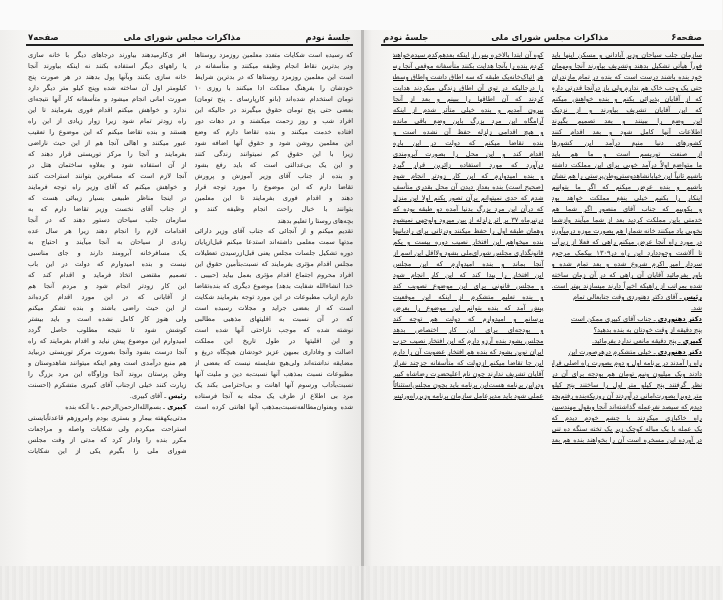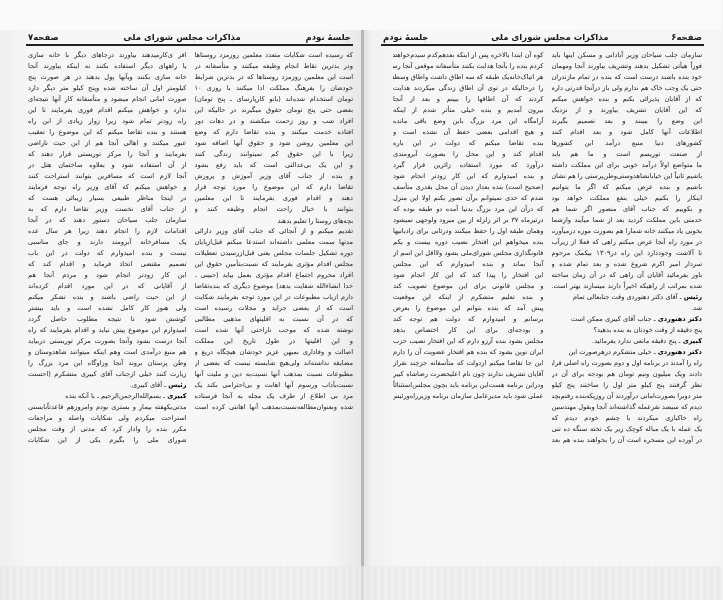--- a/index.html
+++ b/index.html
@@ -34,21 +34,21 @@
       position: absolute; top: 44px; height: 1.5px; background: #222;
     }
     .page.left .rule { left: 26px; right: 8px; }
     .page.right .rule { left: 20px; right: 18px; }
     .cols {
       position: absolute; top: 50px; bottom: 40px;
       display: flex; flex-direction: row-reverse; gap: 8px;
       direction: rtl;
     }
     .page.left .cols { left: 28px; right: 8px; }
-    .page.right .cols { left: 32px; right: 20px; }
+    .page.right .cols { left: 32px; right: 20px; text-decoration: underline; }
     .col {
       flex: 1; direction: rtl;
       font-size: 6.6px; line-height: 11px; color: #222;
       text-align: justify; text-align-last: justify;
       overflow: hidden;
     }
     .col p { margin: 0; white-space: nowrap; overflow: hidden; }
     .col p.spk { text-align-last: right; }
     .col p .speaker { font-weight: bold; color: #000; }
     .col p.short { text-align-last: right; font-family: Liberation Serif, serif; }
@@ -83,20 +83,21 @@
           <p>هستند و بنده تقاضا میکنم که این موضوع را تعقیب</p>
           <p>عبور میکنند و اهالی آنجا هم از این حیث ناراضی</p>
           <p>بفرمایند و آنجا را مرکز توریستی قرار دهند که</p>
           <p>از آن استفاده شود و بعلاوه ساختمان هتل در</p>
           <p>آنجا لازم است که مسافرین بتوانند استراحت کنند</p>
           <p>و خواهش میکنم که آقای وزیر راه توجه فرمایند</p>
           <p>در اینجا مناظر طبیعی بسیار زیبائی هست که</p>
           <p>از جناب آقای نخست وزیر تقاضا دارم که به</p>
           <p>سازمان جلب سیاحان دستور دهند که در آنجا</p>
           <p>اقدامات لازم را انجام دهند زیرا هر سال عده</p>
+          <p>زیادی از سیاحان به آنجا میآیند و احتیاج به</p>
           <p>یک مسافرخانه آبرومند دارند و جای مناسبی</p>
           <p>نیست و بنده امیدوارم که دولت در این باب</p>
           <p>تصمیم مقتضی اتخاذ فرماید و اقدام کند که</p>
           <p>این کار زودتر انجام شود و مردم آنجا هم</p>
           <p>از آقایانی که در این مورد اقدام کرده‌اند</p>
           <p>از این حیث راضی باشند و بنده تشکر میکنم</p>
           <p>ولی هنوز کار کامل نشده است و باید بیشتر</p>
           <p>کوشش شود تا نتیجه مطلوب حاصل گردد</p>
           <p>امیدوارم این موضوع پیش نیاید و اقدام بفرمایند که راه</p>
           <p>آنجا درست بشود وآنجا بصورت مرکز توریستی دربیاید</p>
@@ -159,21 +160,21 @@
     <div class="rule"></div>
     <div class="cols">
       <div class="col" id="rp-right">
           <p>کوه آن ابتدا بالاخره پس از اینکه بعدهم‌کدم سیدم‌خواهش</p>
           <p>کردم بنده را بآنجا هدایت بکنند متأسفانه موقعی آنجا رسیدم</p>
           <p>هر اتیاک‌خانه‌یک طبقه که سه اطاق داشت واطاق وسطش</p>
           <p>را درحالیکه در توی آن اطاق زندگی میکردند هدایت</p>
           <p>کردند که آن اطاقها را ببینم و بعد از آنجا</p>
           <p>بیرون آمدیم و بنده خیلی متأثر شدم از اینکه</p>
           <p>آرامگاه این مرد بزرگ باین وضع باقی مانده</p>
-          <p>و هیچ اقدامی بعضی حفظ آن نشده است و</p>
+          <p>و هیچ اقدامی زلزله حفظ آن نشده است و</p>
           <p>بنده تقاضا میکنم که دولت در این باره</p>
           <p>اقدام کند و این محل را بصورت آبرومندی</p>
           <p>درآورد که مورد استفاده زائرین قرار گیرد</p>
           <p>و بنده امیدوارم که این کار زودتر انجام شود</p>
           <p>(صحیح است) بنده بعداز دیدن آن محل بقدری متأسف</p>
           <p>شدم که حدی نمیتوانم برآن تصور بکنم اولا این منزل</p>
           <p>که درآن این مرد بزرگ بدنیا آمده دو طبقه بوده که</p>
           <p>درتیرماه ۳۷ بر اثر زلزله از بین میرود ولوجهی نمیشود</p>
           <p>وهمان طبقه اول را حفظ میکنند ودرثانی برای رادبانیها</p>
           <p>بنده میخواهم این افتخار نصیب دوره بیست و یکم</p>

